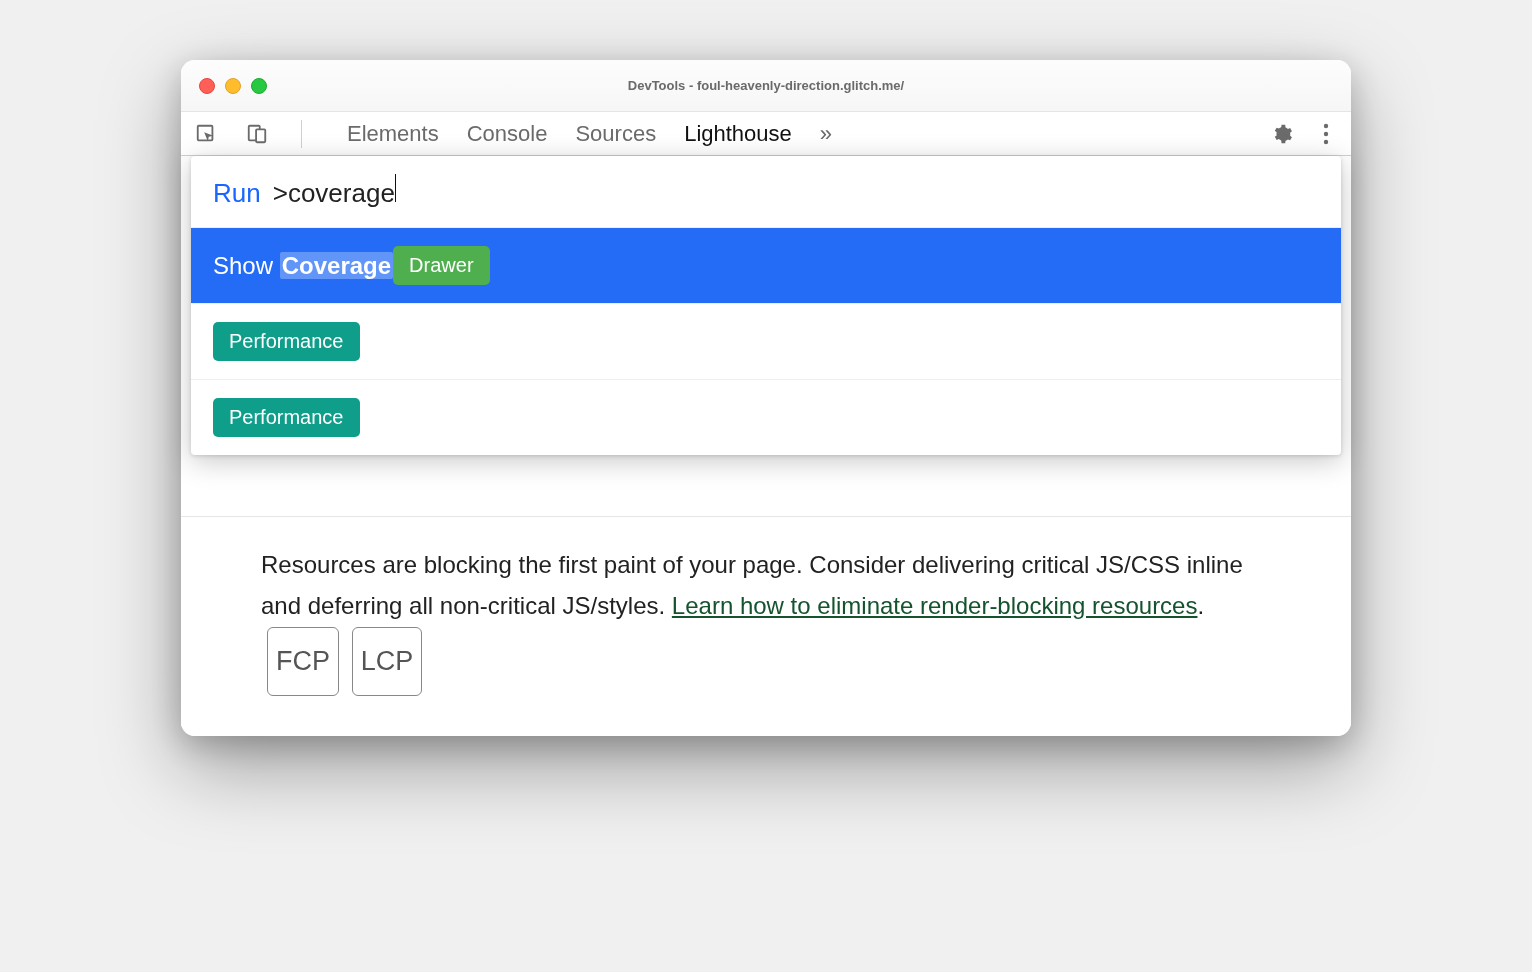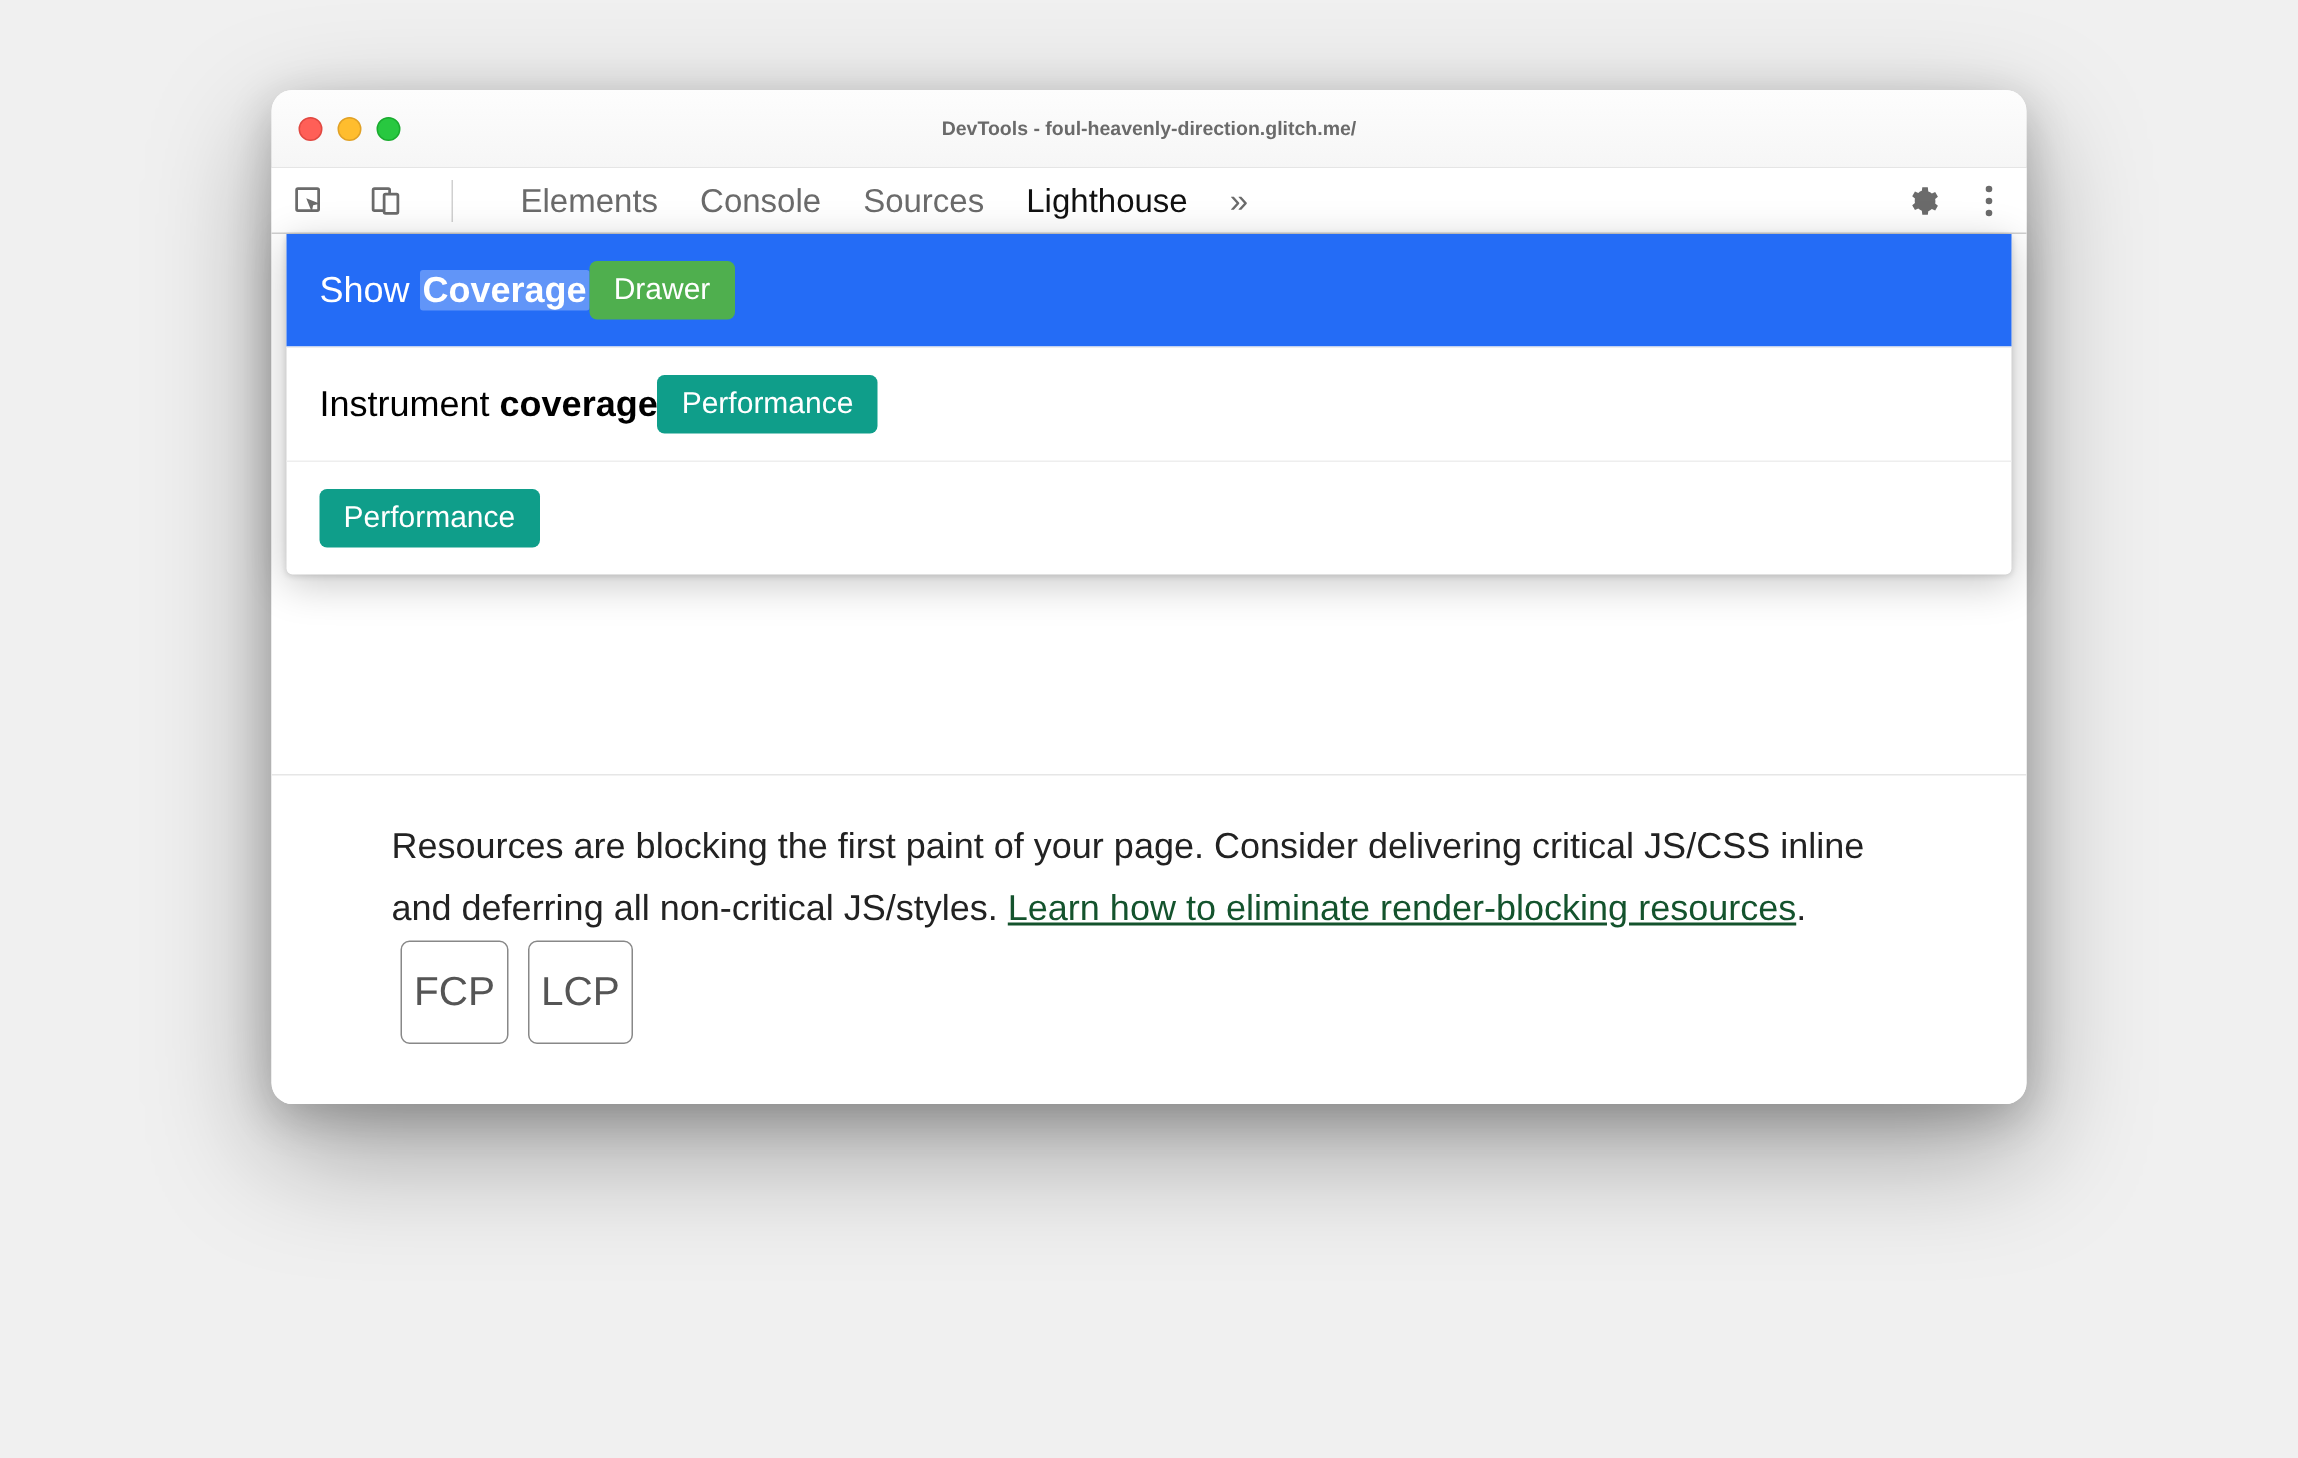--- a/index.html
+++ b/index.html
@@ -209,27 +209,32 @@
             <circle cx="3" cy="11" r="2.2"></circle>
             <circle cx="3" cy="19" r="2.2"></circle>
         </svg>
       </div>
     </div>
   </div>
 
   <div class="panel-area">
 
     <div class="command-menu">
+      <div class="cmd-input-row">
+        <span class="cmd-prefix">Run</span>
+        <span class="cmd-gt">&gt;</span>
+        <span class="cmd-text">coverage</span>
+        <span class="cursor"></span>
+      </div>
       <div class="cmd-list" id="cmd-list">
           <div class="cmd-item selected">
             <span><span>Show </span><span class="hl">Coverage</span><span></span></span>
             <span class="badge drawer">Drawer</span>
           </div>
           <div class="cmd-item">
-            <span><span>Instrument </span><span class="hl">coverage</span><span></span></span>
             <span class="badge perf">Performance</span>
           </div>
           <div class="cmd-item">
             <span class="badge perf">Performance</span>
           </div>
         </div>
     </div>
 
     <div style="height:360px"></div>
 

